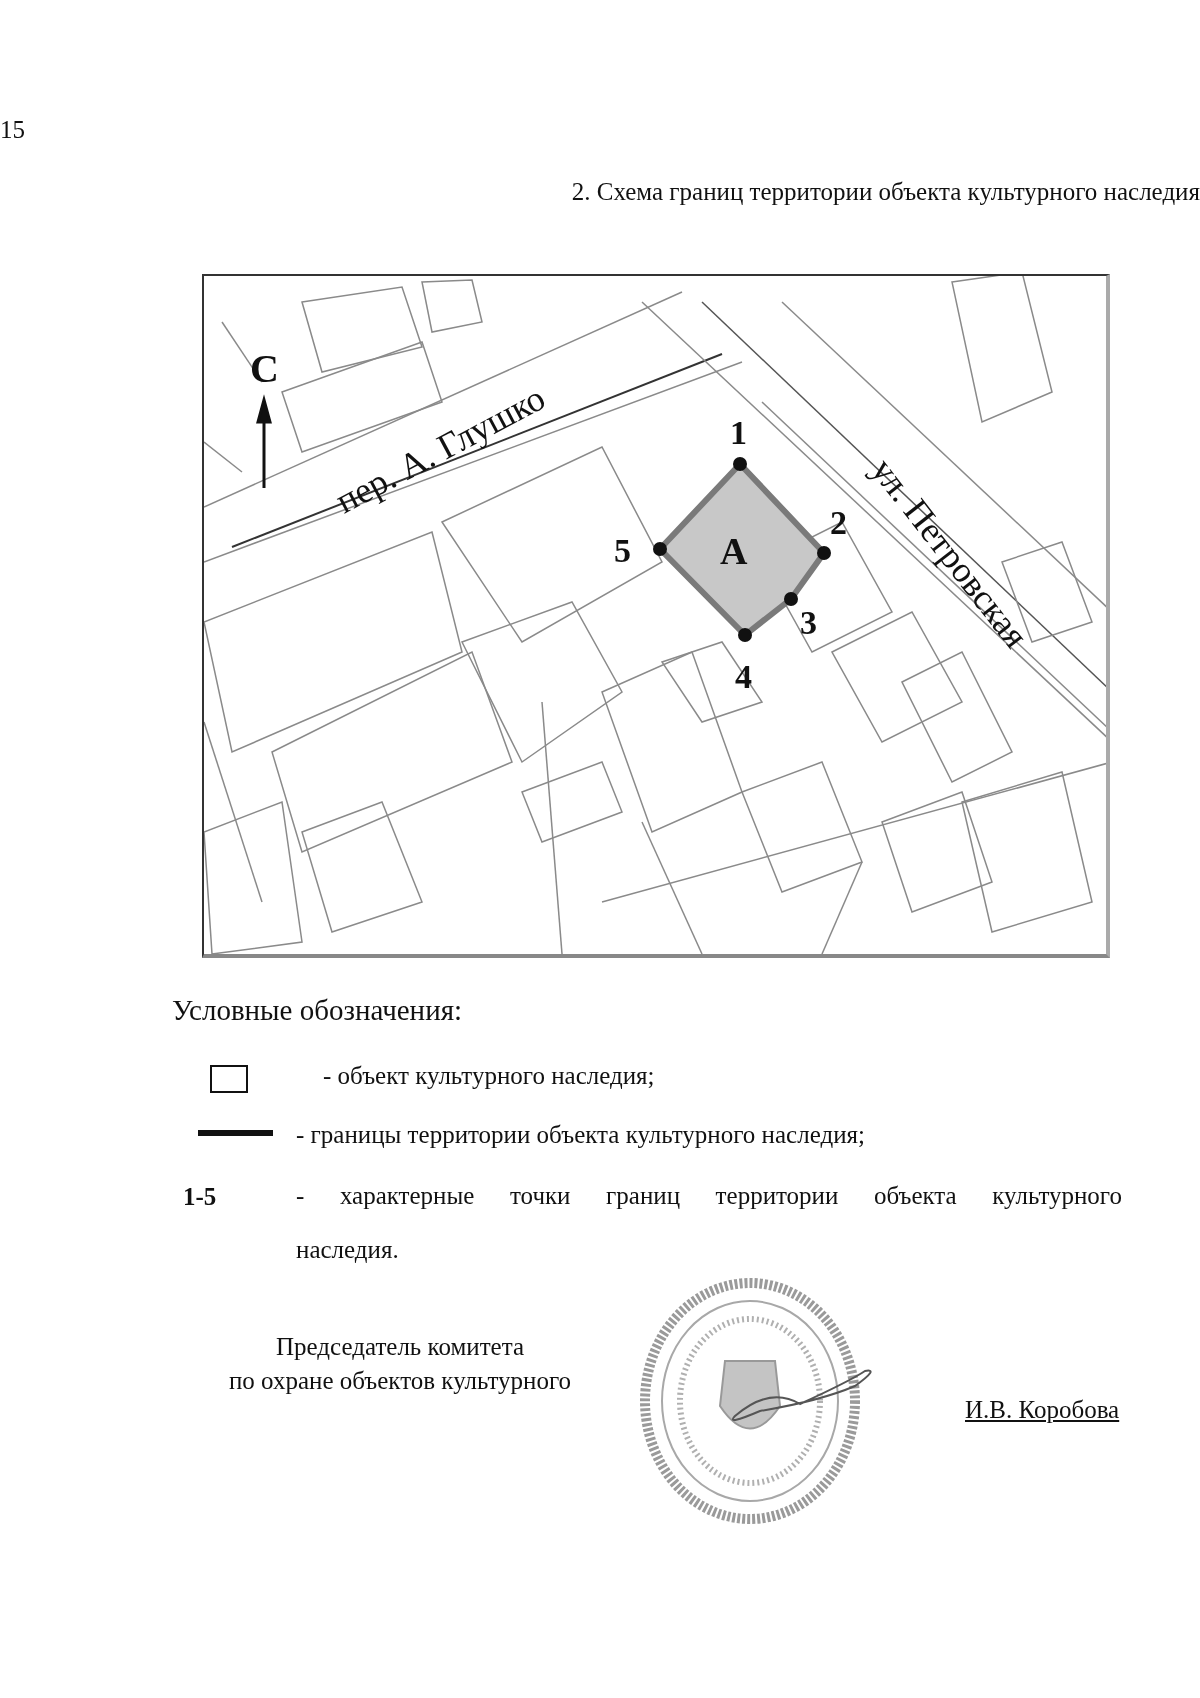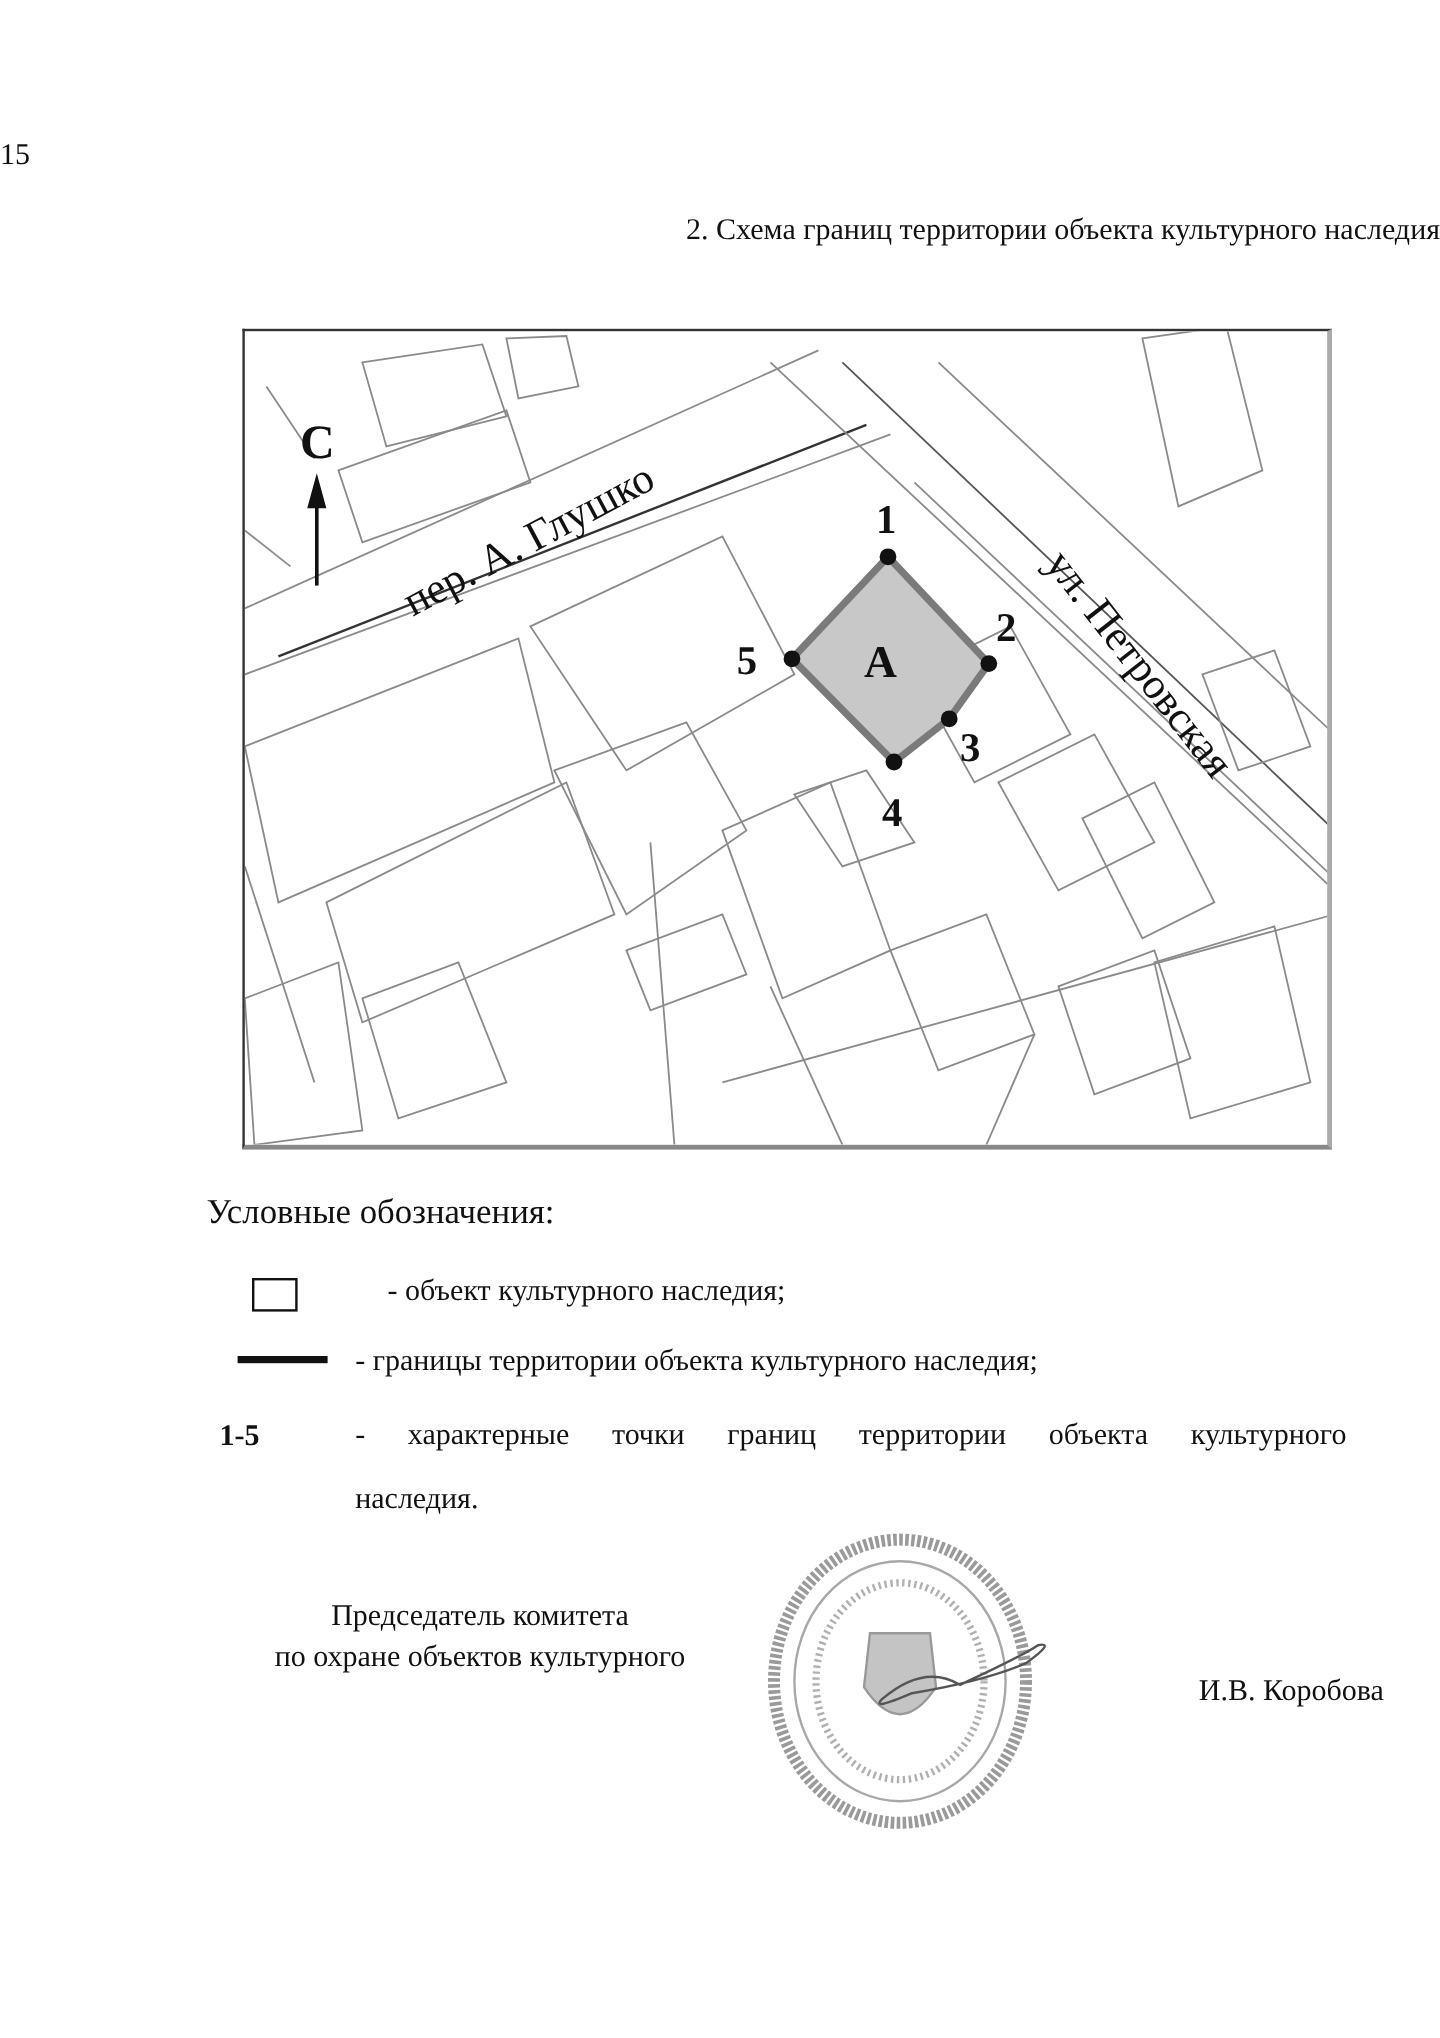--- a/index.html
+++ b/index.html
@@ -13,21 +13,21 @@
   #legend-title { left: 172px; top: 994px; font-size: 29px; }
   .legend-row { position: absolute; font-size: 25px; }
   .legend-symbol-box { position: absolute; left: 210px; top: 1065px; width: 38px; height: 28px; border: 2px solid #111; box-sizing: border-box; }
   .legend-symbol-line { position: absolute; left: 198px; top: 1130px; width: 75px; height: 6px; background: #111; }
   .legend-symbol-range { position: absolute; left: 183px; top: 1183px; font-weight: bold; font-size: 25px; }
   #legend-1 { left: 296px; top: 1062px; margin-left: 27px; }
   #legend-2 { left: 296px; top: 1121px; }
   #legend-3 { left: 296px; top: 1182px; width: 826px; text-align: justify; text-align-last: justify; }
   #legend-3b { left: 296px; top: 1216px; margin-top: 20px; }
   #sig-block { left: 180px; top: 1330px; width: 440px; text-align: center; font-size: 25px; line-height: 34px; }
-  #signer-name { left: 999px; top: 1396px; font-size: 25px; }
+  #signer-name { left: 965px; top: 1396px; font-size: 25px; text-decoration: underline; }
   #seal { left: 640px; top: 1276px; width: 240px; height: 250px; }
 </style>
 </head>
 <body>
 
 <div id="page-number" class="abs">15</div>
 <div id="section-title" class="abs">2. Схема границ территории объекта культурного наследия</div>
 
 <div id="map-frame" class="abs">
   <svg width="904" height="678" viewBox="202 274 904 678" xmlns="http://www.w3.org/2000/svg">

